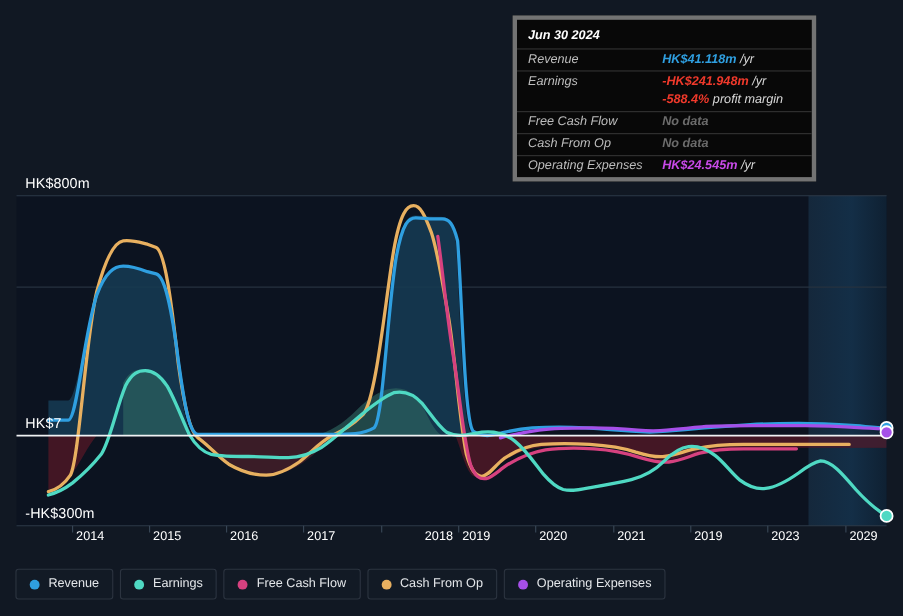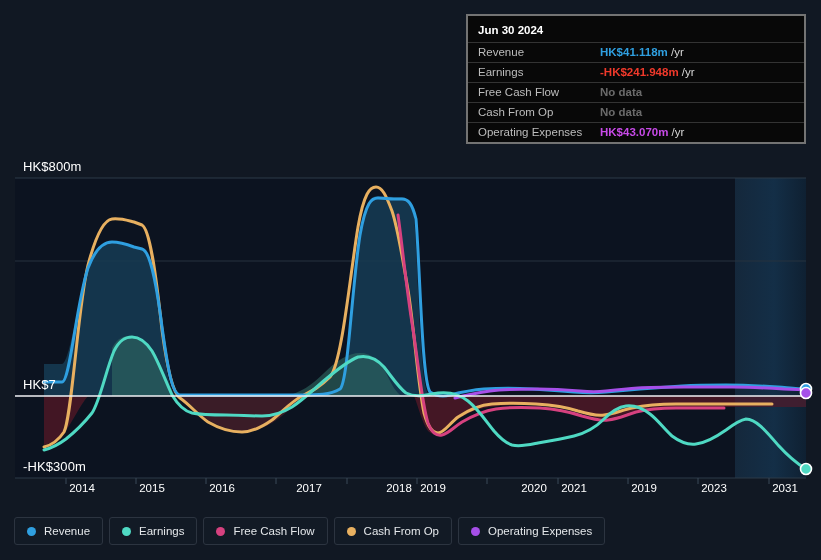--- a/index.html
+++ b/index.html
@@ -61,25 +61,26 @@
     color: #ffffff;
     transform: translateX(-50%);
     white-space: nowrap;
   }
 
   
   #tooltip {
     position: absolute;
     left: 466px;
     top: 14px;
-    width: 340px;
+    width: 276px;
     background: #080808;
-    border: 2px solid #737373;
+    border: 4px solid #737373;
     box-sizing: border-box;
     padding: 0;
+    font-style: italic;
   }
   #tooltip-date {
     font-size: 11.5px;
     font-weight: bold;
     color: #ffffff;
     padding: 8px 10px 6px 10px;
   }
   .tt-row {
     display: flex;
     align-items: baseline;
@@ -281,52 +282,56 @@
   </div>
 
   <div class="axis-label" id="label-top">HK$800m</div>
   <div class="axis-label" id="label-zero">HK$7</div>
   <div class="axis-label" id="label-bottom">-HK$300m</div>
 
   <div id="x-axis">
       <div class="x-tick" style="left: 66px;">2014</div>
       <div class="x-tick" style="left: 136px;">2015</div>
       <div class="x-tick" style="left: 206px;">2016</div>
-      <div class="x-tick" style="left: 276px; margin-left: 17px;">2017</div>
+      <div class="x-tick" style="left: 276px;">2017</div>
       <div class="x-tick" style="left: 347px; margin-left: 36px;">2018</div>
       <div class="x-tick" style="left: 417px;">2019</div>
-      <div class="x-tick" style="left: 487px; margin-left: 31px;">2020</div>
+      <div class="x-tick" style="left: 487px;">2020</div>
       <div class="x-tick" style="left: 558px;">2021</div>
       <div class="x-tick" style="left: 628px;">2019</div>
       <div class="x-tick" style="left: 698px;">2023</div>
-      <div class="x-tick" style="left: 769px;">2031</div>
+      <div class="x-tick" style="left: 769px;">2029</div>
     </div>
 
   <div id="tooltip">
     <div id="tooltip-date">Jun 30 2024</div>
     <div id="tooltip-rows">
         <div class="tt-row">
           <div class="tt-key">Revenue</div>
           <div class="tt-val"><span class="amount c-rev">HK$41.118m</span><span class="unit"> /yr</span></div>
         </div>
         <div class="tt-row">
           <div class="tt-key">Earnings</div>
           <div class="tt-val"><span class="amount c-neg">-HK$241.948m</span><span class="unit"> /yr</span></div>
         </div>
+        <div class="tt-row no-border">
+          <div class="tt-key"></div>
+          <div class="tt-val"><span class="amount c-neg">-588.4%</span><span class="unit"> profit margin</span></div>
+        </div>
         <div class="tt-row">
           <div class="tt-key">Free Cash Flow</div>
           <div class="tt-val nodata"><span class="amount ">No data</span></div>
         </div>
         <div class="tt-row">
           <div class="tt-key">Cash From Op</div>
           <div class="tt-val nodata"><span class="amount ">No data</span></div>
         </div>
         <div class="tt-row">
           <div class="tt-key">Operating Expenses</div>
-          <div class="tt-val"><span class="amount c-opex">HK$43.070m</span><span class="unit"> /yr</span></div>
+          <div class="tt-val"><span class="amount c-opex">HK$24.545m</span><span class="unit"> /yr</span></div>
         </div>
       </div>
   </div>
 
   <div id="legend">
       <div class="legend-item">
         <span class="legend-dot" style="background: rgb(47, 159, 224);"></span>
         <span class="legend-label">Revenue</span>
       </div>
       <div class="legend-item">

